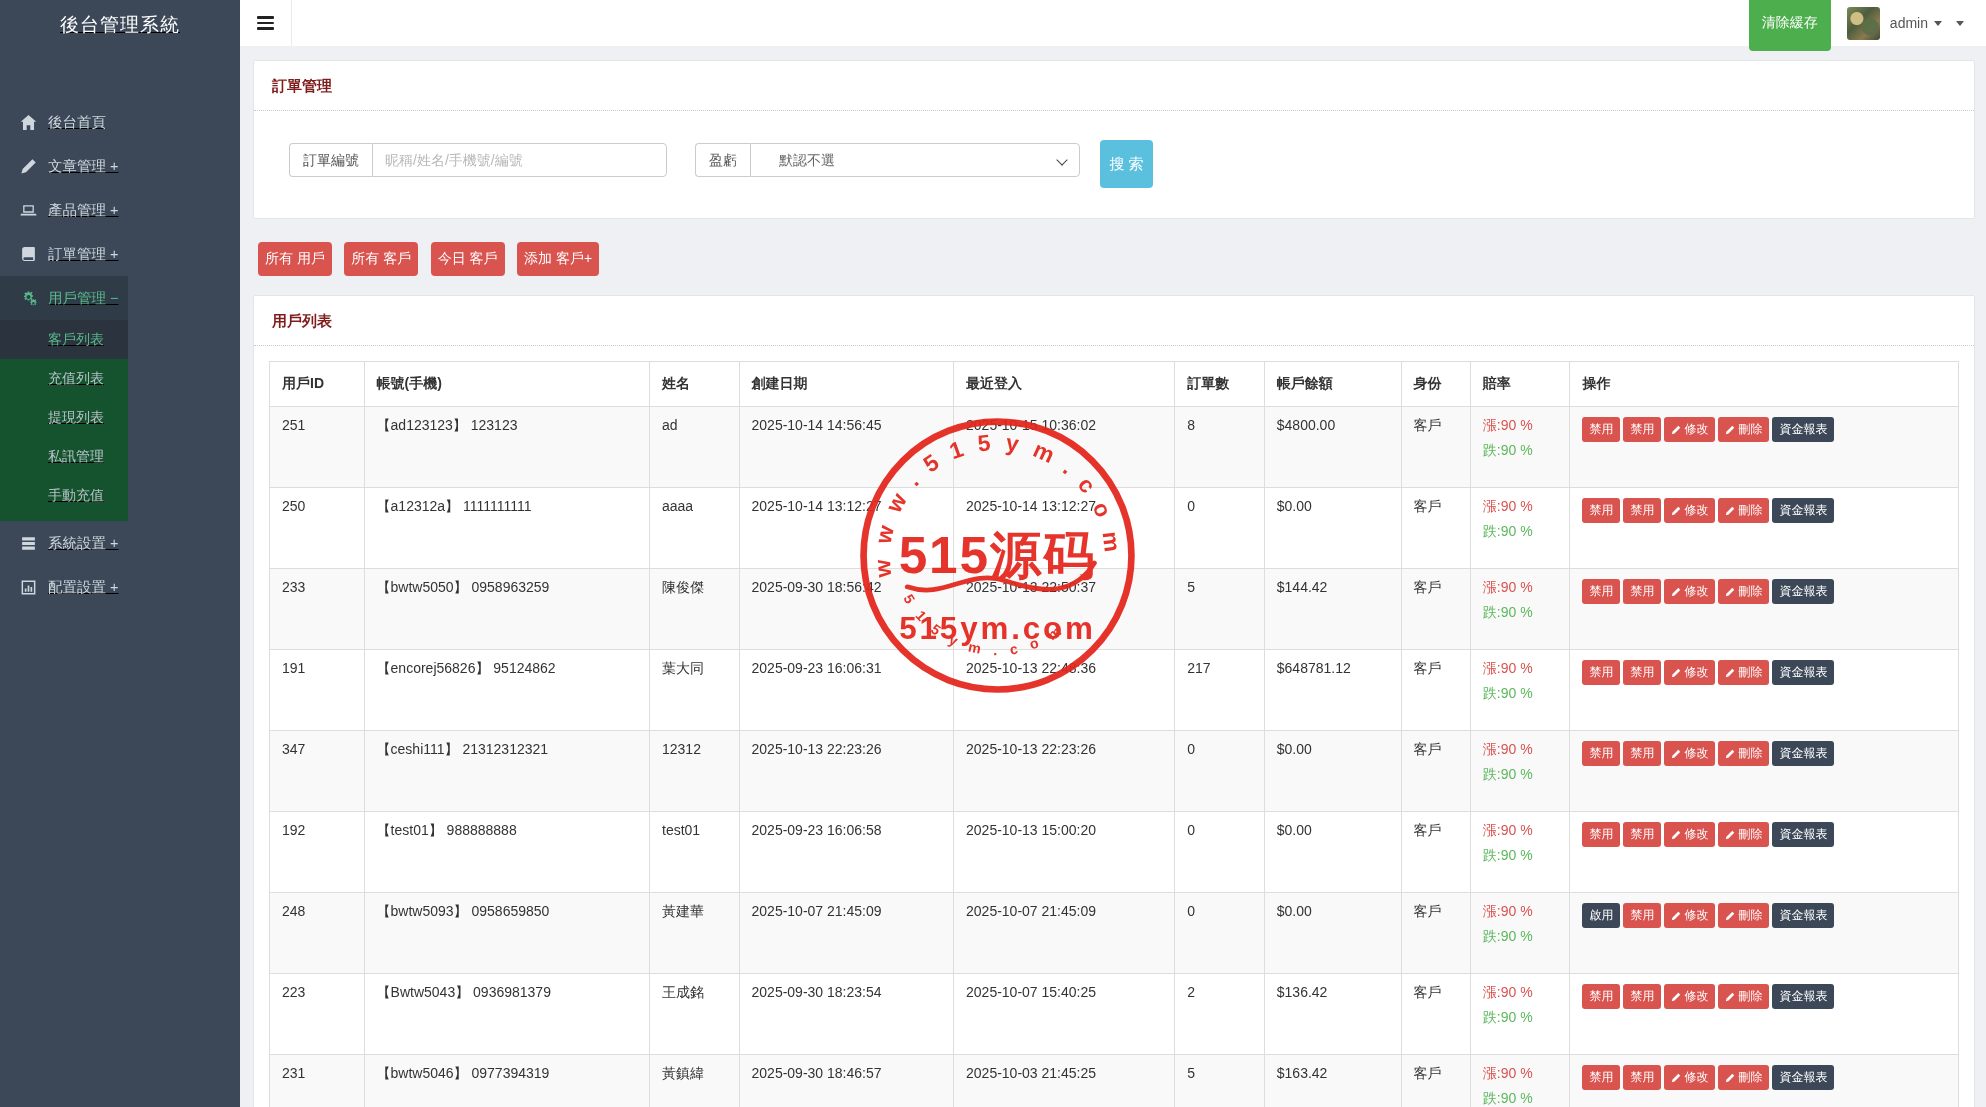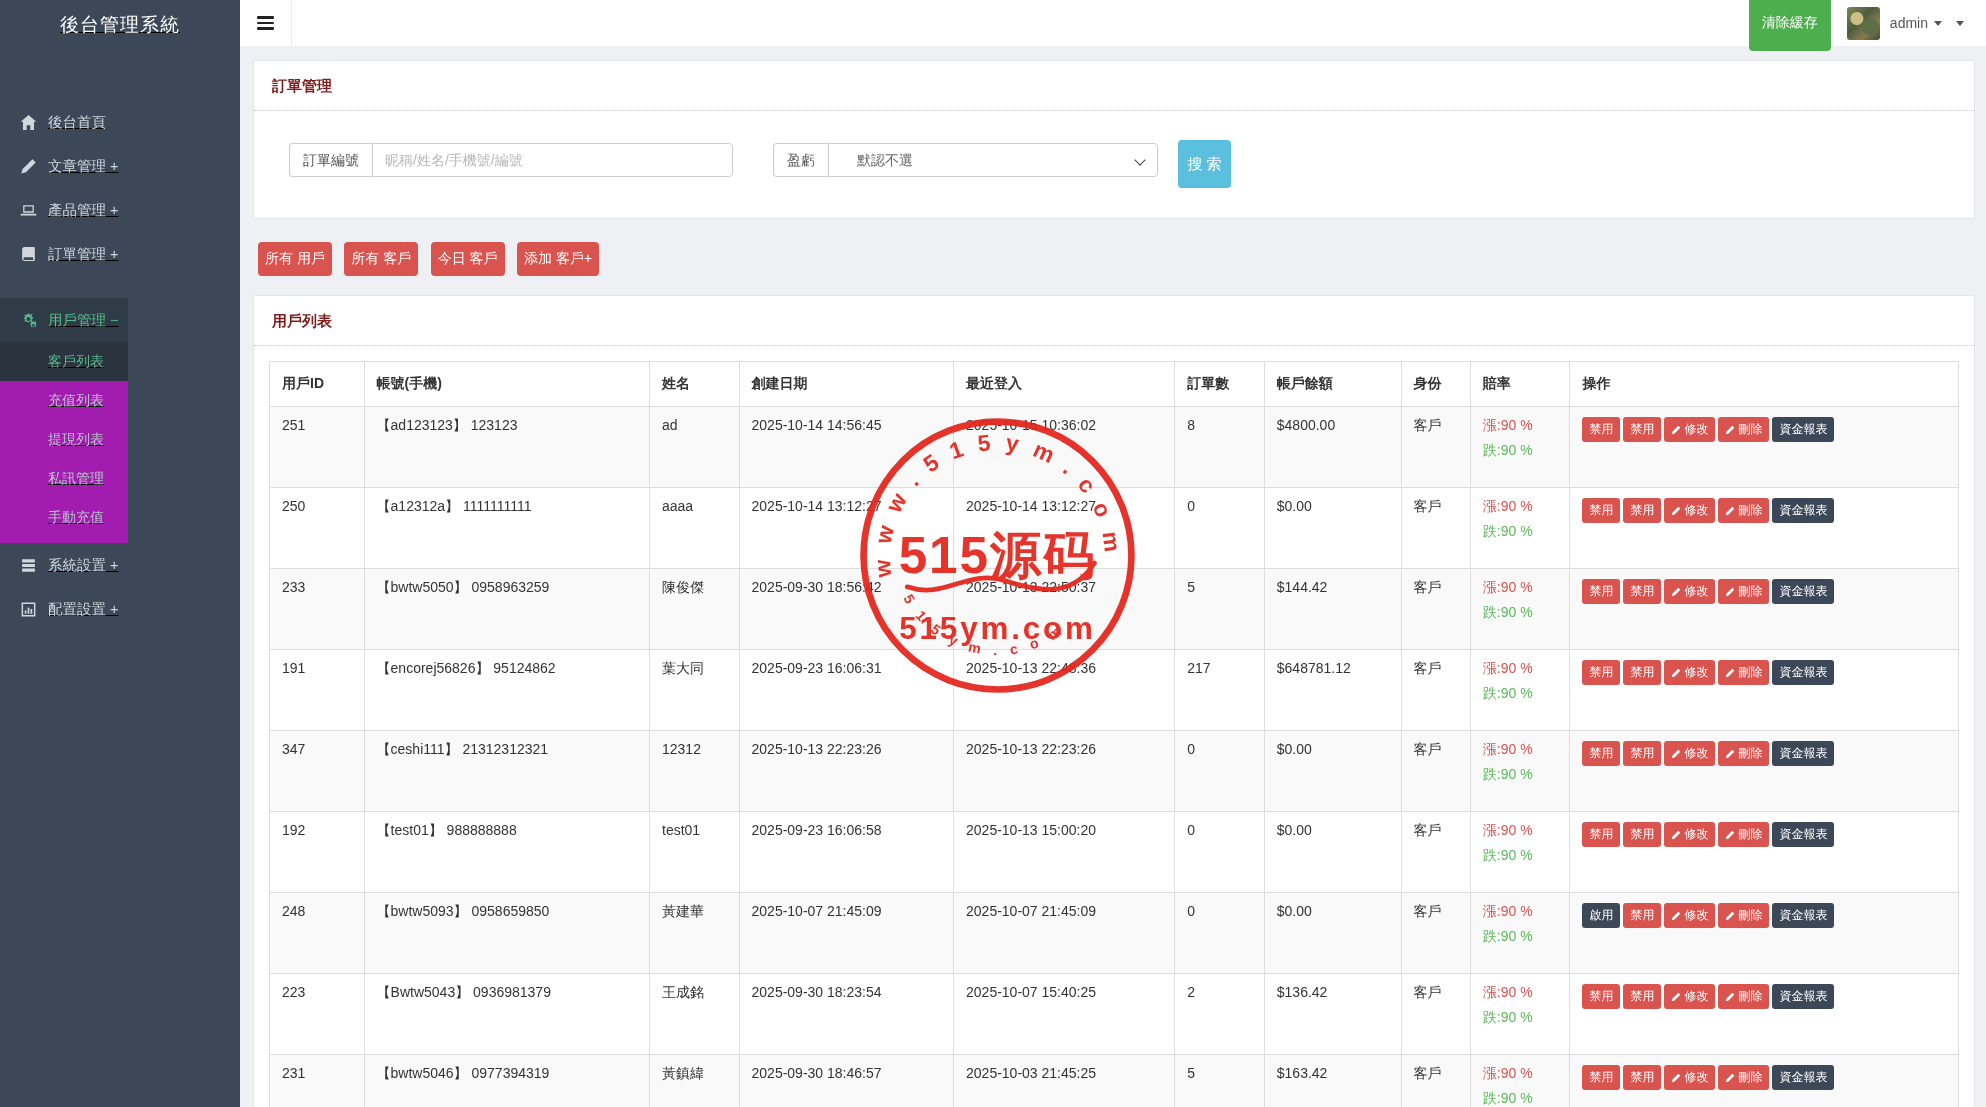--- a/index.html
+++ b/index.html
@@ -8,21 +8,21 @@
   .page { position:relative; width:1986px; height:1107px; overflow:hidden; background:#eef0f4; }
 
   
   .sidebar { position:absolute; left:0; top:0; width:240px; height:1107px; background:#3c4858; z-index:5;text-decoration:underline; }
   .sidebar-title { height:50px; line-height:50px; text-align:center; color:#fff; font-size:19px; font-weight:500; letter-spacing:1px; }
   .menu { margin-top:50px; width:100%; }
   .menu-item { height:44px; display:flex; align-items:center; padding-left:20px; width:128px;
                color:#cfd6dd; font-size:14.5px; cursor:pointer; white-space:nowrap; }
   .menu-item .mi-icon { width:17px; height:17px; margin-right:11px; flex:0 0 17px; display:inline-flex; }
   .menu-item .mi-icon svg { width:17px; height:17px; fill:#cfd6dd; }
-  .menu-group { width:128px; background:#a21caf;margin-top:22px; }
+  .menu-group { width:128px; background:#14532d; }
   .menu-item.parent-active { background:#303b48; color:#57b98a; }
   .menu-item.parent-active .mi-icon svg { fill:#57b98a; }
   .submenu-item { height:39px; line-height:39px; padding-left:48px; width:128px; color:#b9c2cb; font-size:14px; cursor:pointer; white-space:nowrap; }
   .submenu-item.active { background:#2a333e; color:#57b98a; }
   .menu-group-pad { height:6px; }
 
   
   .topbar { position:absolute; left:240px; top:0; width:1746px; height:46px; background:#fff; display:flex; align-items:center; z-index:4; }
   .burger-box { width:52px; height:46px; border-right:1px solid #e9e9e9; display:flex; align-items:center; justify-content:center; cursor:pointer; }
   .burger { width:17px; }
@@ -41,23 +41,23 @@
   
   .content { position:absolute; left:240px; top:46px; width:1746px; height:1061px; padding:14px 11px 0 13px; }
   .panel { background:#fff; border:1px solid #e3e6e9; border-radius:2px; }
   .panel-head { padding:16px 18px 14px; font-size:15px; font-weight:700; color:#7f1d1d; border-bottom:1px dotted #c9c9c9; }
 
   
   .search-body { padding:32px 0 30px 35px; display:flex; align-items:flex-start; }
   .igroup { display:inline-flex; height:34px; }
   .ig-addon { border:1px solid #ccc; border-right:none; border-radius:4px 0 0 4px; background:#fff;
               padding:0 13px; line-height:32px; font-size:14px; color:#555; white-space:nowrap; }
-  .ig-input { border:1px solid #ccc; border-radius:0 4px 4px 0; width:361px; padding:0 12px; font-size:14px; color:#555; font-family:inherit; outline:none; }
+  .ig-input { border:1px solid #ccc; border-radius:0 4px 4px 0; width:295px; padding:0 12px; font-size:14px; color:#555; font-family:inherit; outline:none; }
   .ig-input::placeholder { color:#b9b9b9; }
-  .igroup.second { margin-left:40px; }
+  .igroup.second { margin-left:28px; }
   .ig-select { position:relative; border:1px solid #ccc; border-radius:0 4px 4px 0; width:330px; background:#fff; cursor:pointer;padding-left:16px; }
   .ig-select .sel-text { line-height:32px; padding-left:12px; font-size:14px; color:#666; }
   .ig-select:after { content:""; position:absolute; right:13px; top:12px; width:7px; height:7px;
                      border-right:1.6px solid #444; border-bottom:1.6px solid #444; transform:rotate(45deg); }
   .btn-search { margin-left:20px; margin-top:-3px; width:53px; height:48px; background:#5bc0de; border:none; border-radius:4px;
                 color:#fff; font-size:15px; cursor:pointer; font-family:inherit; white-space:nowrap; }
 
   
   .btn-row { margin:23px 0 19px 5px; }
   .abtn { background:#d9534f; color:#fff; border:none; border-radius:4px; font-size:14px; padding:8px 7px; margin-right:8px; cursor:pointer; font-family:inherit; }

